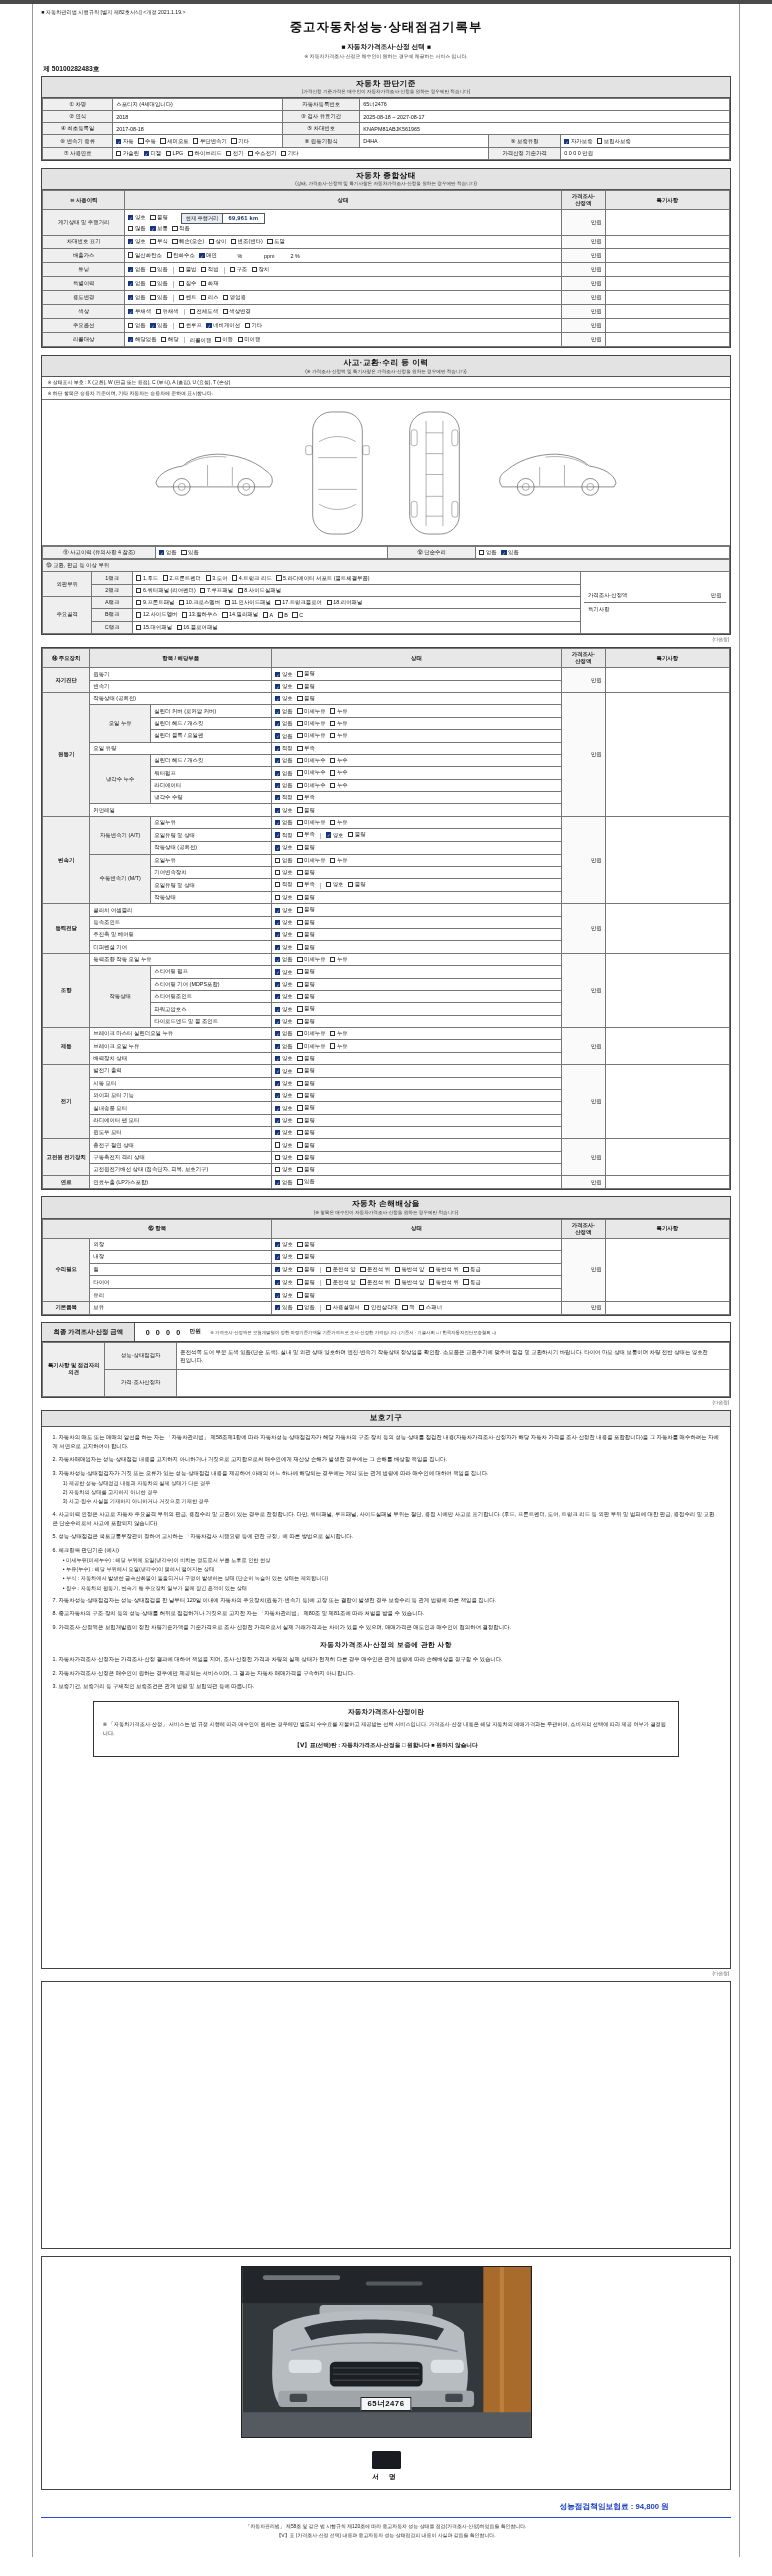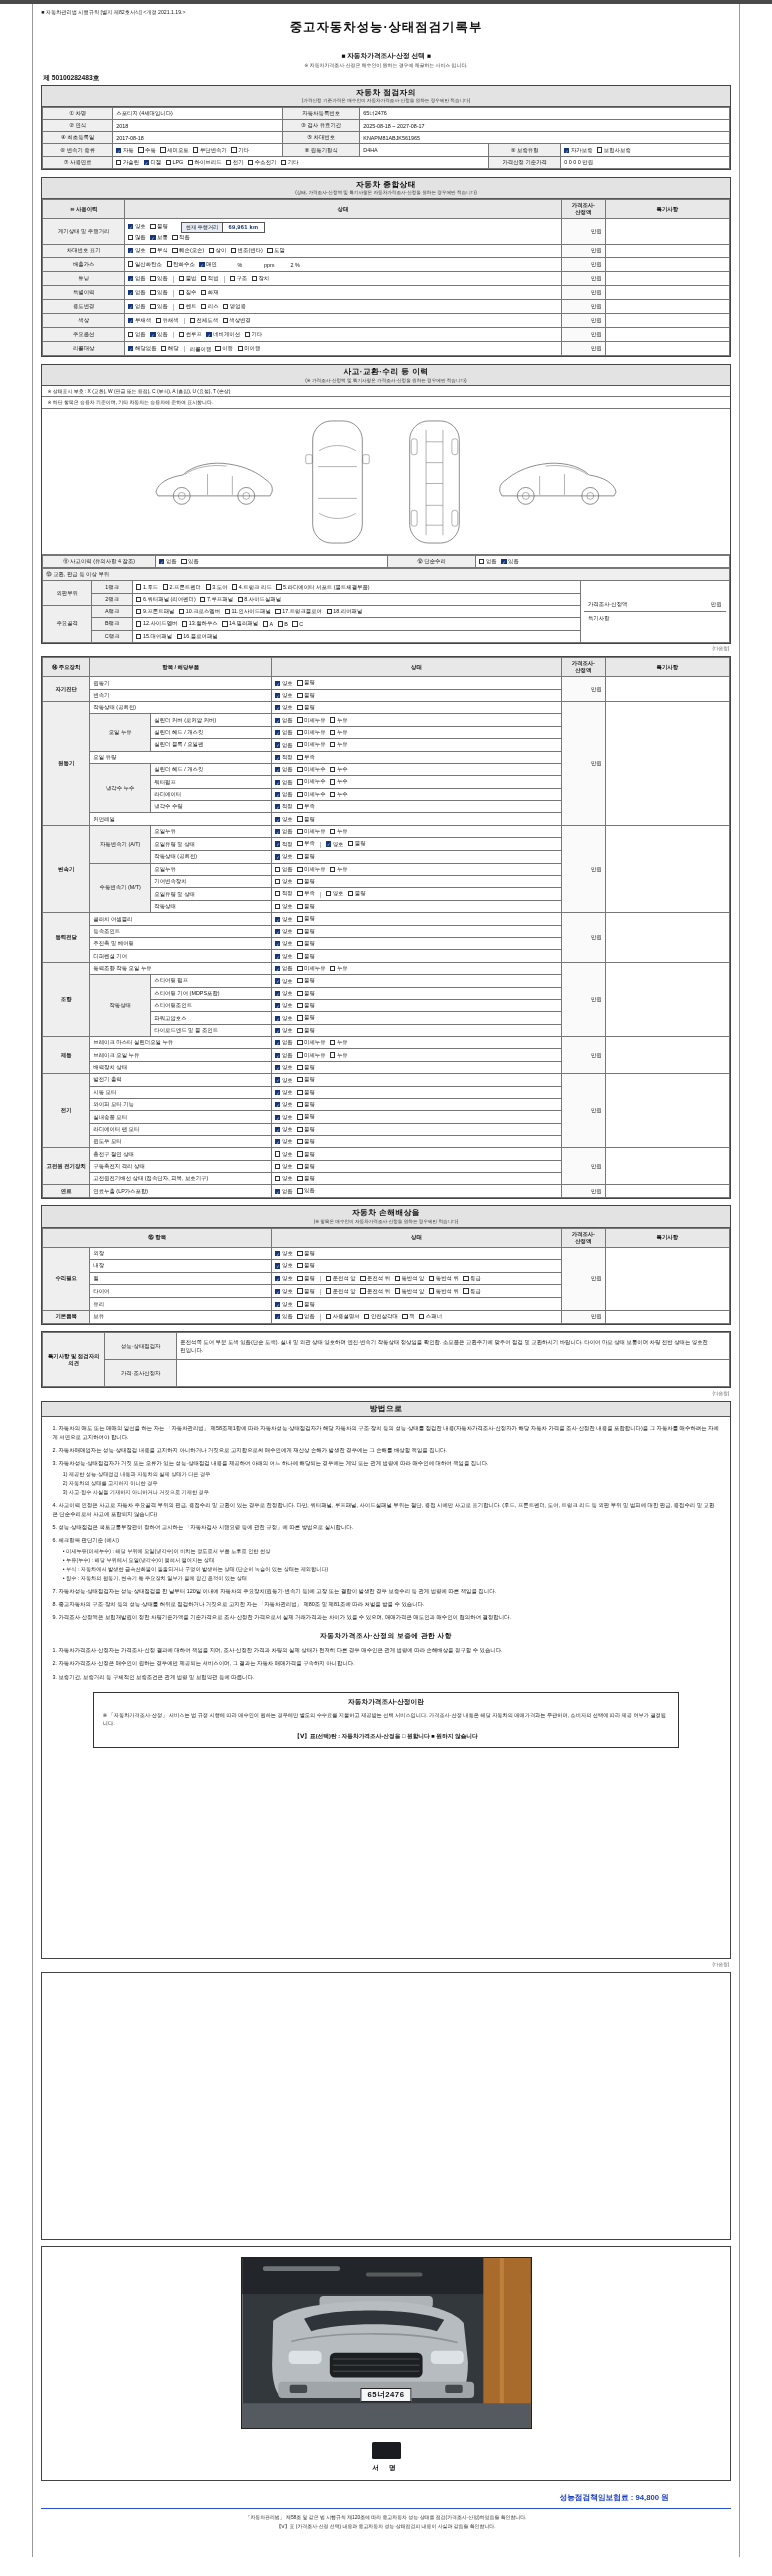--- a/index.html
+++ b/index.html
@@ -2,21 +2,21 @@
 <html style="font-size:8.2px"><head>
 <meta charset="utf-8">
 <style>
   * { box-sizing: border-box; }
   body { margin:0; background:#ffffff; font-family:"Liberation Sans","DejaVu Sans",sans-serif; color:#111; }
   .topbar,.bottombar { height:3.6px; background:#4a4a4a; width:100%; }
   .sheet { width:708px; margin:0 auto; border-left:0.5px solid #9a9a9a; border-right:0.5px solid #9a9a9a;
            padding:5.2px 8.2px 10.3px; min-height:2553px; position:relative; background:#fff; }
   .top-note { font-size:5.2px; color:#222; margin-bottom:3.1px; }
   .doc-header { text-align:center; margin:1px 0 4.1px; }
-  .doc-title { font-size:12.4px; font-weight:bold; margin:1px 0 16px; letter-spacing:1px; }
+  .doc-title { font-size:12.4px; font-weight:bold; margin:1px 0 7px; letter-spacing:1px; }
   .subtitle { font-size:6.7px; font-weight:bold; }
   .subtitle-note { font-size:4.9px; color:#333; margin-top:1.5px; }
   .doc-no { text-align:left; font-size:6.7px; font-weight:bold; margin:5.2px 0 2.1px 2.1px; }
   section.box { border:0.8px solid #444; margin-bottom:6.7px; background:#fff; }
   .sec-bar { background:#e3e3e3; border-bottom:0.5px solid #555; text-align:center; padding:2.1px 0 2.6px; }
   .sec-title { font-size:7.7px; font-weight:bold; letter-spacing:0.5px; }
   .sec-note { font-size:4.6px; color:#333; margin-top:0.5px; }
   table.grid { width:100%; border-collapse:collapse; table-layout:fixed; }
   table.grid td, table.grid th { border:0.5px solid #777; padding:2.1px 3.1px; font-size:5.4px; vertical-align:middle; word-break:keep-all; overflow:hidden; }
   .lab { background:#efefef; text-align:center; }
@@ -80,21 +80,21 @@
 
   <div class="doc-header">
     <div class="doc-title">중고자동차성능·상태점검기록부</div>
     <div class="subtitle">■ 자동차가격조사·산정 선택 ■</div>
     <div class="subtitle-note">※ 자동차가격조사·산정은 매수인이 원하는 경우에 제공하는 서비스 입니다.</div>
   </div>
   <div class="doc-no">제 50100282483호</div>
 
   <section class="box">
     <div class="sec-bar">
-      <div class="sec-title">자동차 점검자의</div>
+      <div class="sec-title">자동차 판단기준</div>
       <div class="sec-note">(가격산정 기준가격은 매수인이 자동차가격조사·산정을 원하는 경우에만 적습니다)</div>
     </div>
     <table class="grid">
       <colgroup>
           <col style="width:70px">
           <col style="width:170px">
           <col style="width:77px">
           <col style="width:129px">
           <col style="width:72px">
           <col>
@@ -1250,20 +1250,26 @@
                 <span class="cb"></span>
                 <span class="ol">스패너</span>
               </span></td>
             <td class="price" rowspan="1">만원</td>
             <td class="notecell" rowspan="1"></td>
           </tr>
         </tbody>
     </table>
   </section>
 
+  <div class="final-bar">
+    <span class="final-label">최종 가격조사·산정 금액</span>
+    <span class="final-value">0 0 0 0</span>
+    <span class="final-unit">만원</span>
+    <span class="final-note">※ 가격조사·산정액은 보험개발원이 정한 차량기준가액을 기준가격으로 조사·산정한 가격입니다. (기준서 : 기술사회 □ / 한국자동차진단보증협회 □)</span>
+  </div>
   <section class="box" style="margin-bottom:6.7px;">
     <table class="grid op-table">
       <colgroup>
           <col style="width:62px">
           <col style="width:72px">
           <col>
         </colgroup>
       <tbody>
           <tr>
         <td class="lab side" rowspan="2">특기사항 및 점검자의 의견</td>
@@ -1274,21 +1280,21 @@
         <td class="lab">가격·조사산정자</td>
         <td class="optext"></td>
       </tr>
     </tbody>
       </table>
   </section>
   <div class="pgbreak">(다음장)</div>
 
   <section class="box">
     <div class="sec-bar">
-      <div class="sec-title">방법으로</div>
+      <div class="sec-title">보호기구</div>
     </div>
     <div class="n-body">
       <div id="notices-list">
           <div class="n-item">
             <div class="n-text">1. 자동차의 매도 또는 매매의 알선을 하는 자는 「자동차관리법」 제58조제1항에 따라 자동차성능·상태점검자가 해당 자동차의 구조·장치 등의 성능·상태를 점검한 내용(자동차가격조사·산정자가 해당 자동차 가격을 조사·산정한 내용을 포함합니다)을 그 자동차를 매수하려는 자에게 서면으로 고지하여야 합니다.</div>
           </div>
           <div class="n-item">
             <div class="n-text">2. 자동차매매업자는 성능·상태점검 내용을 고지하지 아니하거나 거짓으로 고지함으로써 매수인에게 재산상 손해가 발생한 경우에는 그 손해를 배상할 책임을 집니다.</div>
           </div>
           <div class="n-item">

